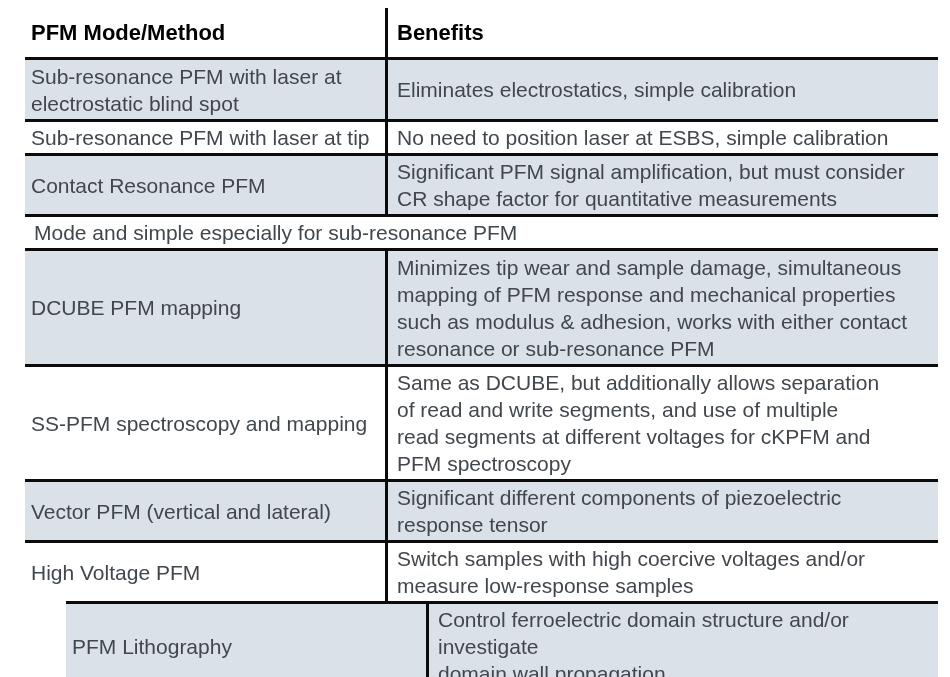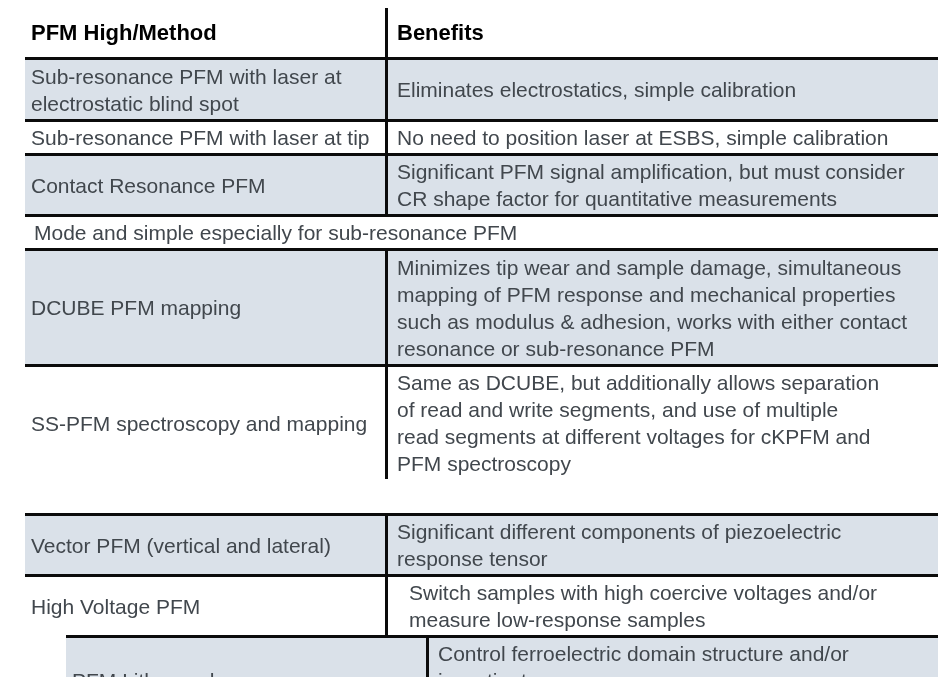--- a/index.html
+++ b/index.html
@@ -52,31 +52,31 @@
   
   .rows .row:nth-child(odd) { background: #dae1e9; }
   .rows .row:nth-child(even) { background: #ffffff; }
   
   .rows .row:nth-child(1) { min-height: 62px; }
   .rows .row:nth-child(2) { min-height: 31px; }
   .rows .row:nth-child(3) { min-height: 61px; }
   .rows .row:nth-child(4) { min-height: 31px; }
   .rows .row:nth-child(5) { min-height: 116px; }
   .rows .row:nth-child(6) { min-height: 112px; }
-  .rows .row:nth-child(7) { min-height: 56px; margin-top: 34px; }
-  .rows .row:nth-child(8) { min-height: 57px; gap: 12px; }
+  .rows .row:nth-child(7) { min-height: 56px; }
+  .rows .row:nth-child(8) { min-height: 57px; }
   .rows .row:nth-child(9) { min-height: 59px; margin-left: 41px; }
 </style>
 </head>
 <body>
 
 <div class="table">
 
   <div class="row header-row">
-    <div class="cell method">PFM High/Method</div>
+    <div class="cell method">PFM Mode/Method</div>
     <div class="cell benefit">Benefits</div>
   </div>
 
   <div class="rows">
 
     <div class="row">
       <div class="cell method">Sub-resonance PFM with laser at
 electrostatic blind spot</div>
       <div class="cell benefit">Eliminates electrostatics, simple calibration</div>
     </div>

